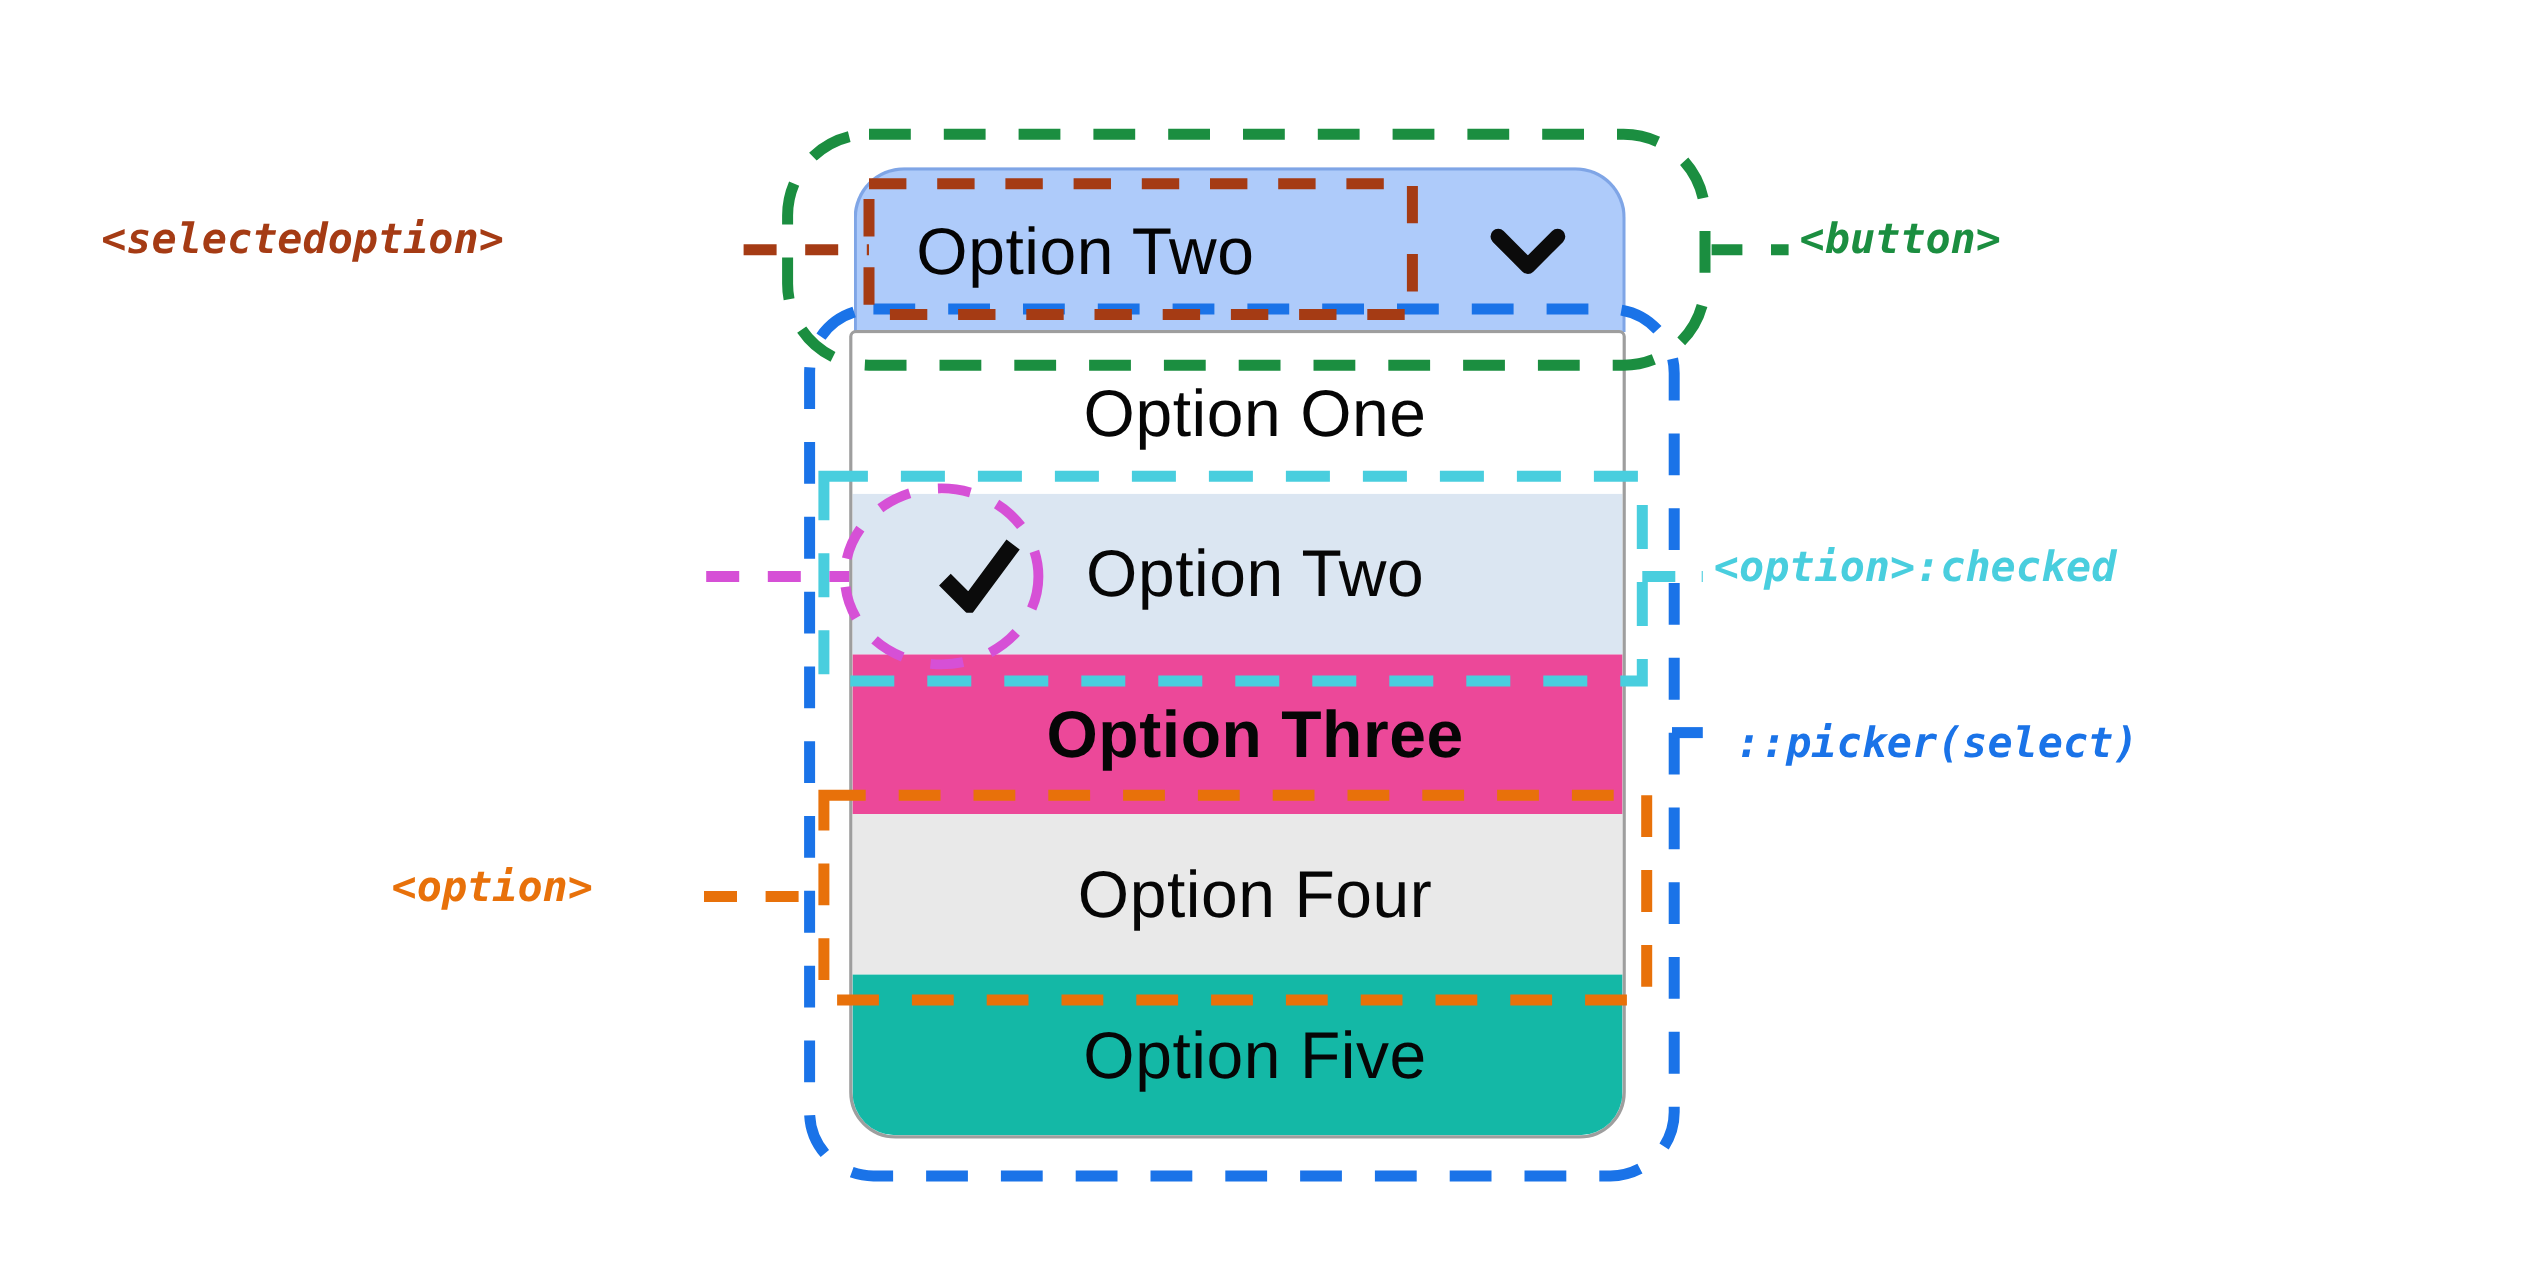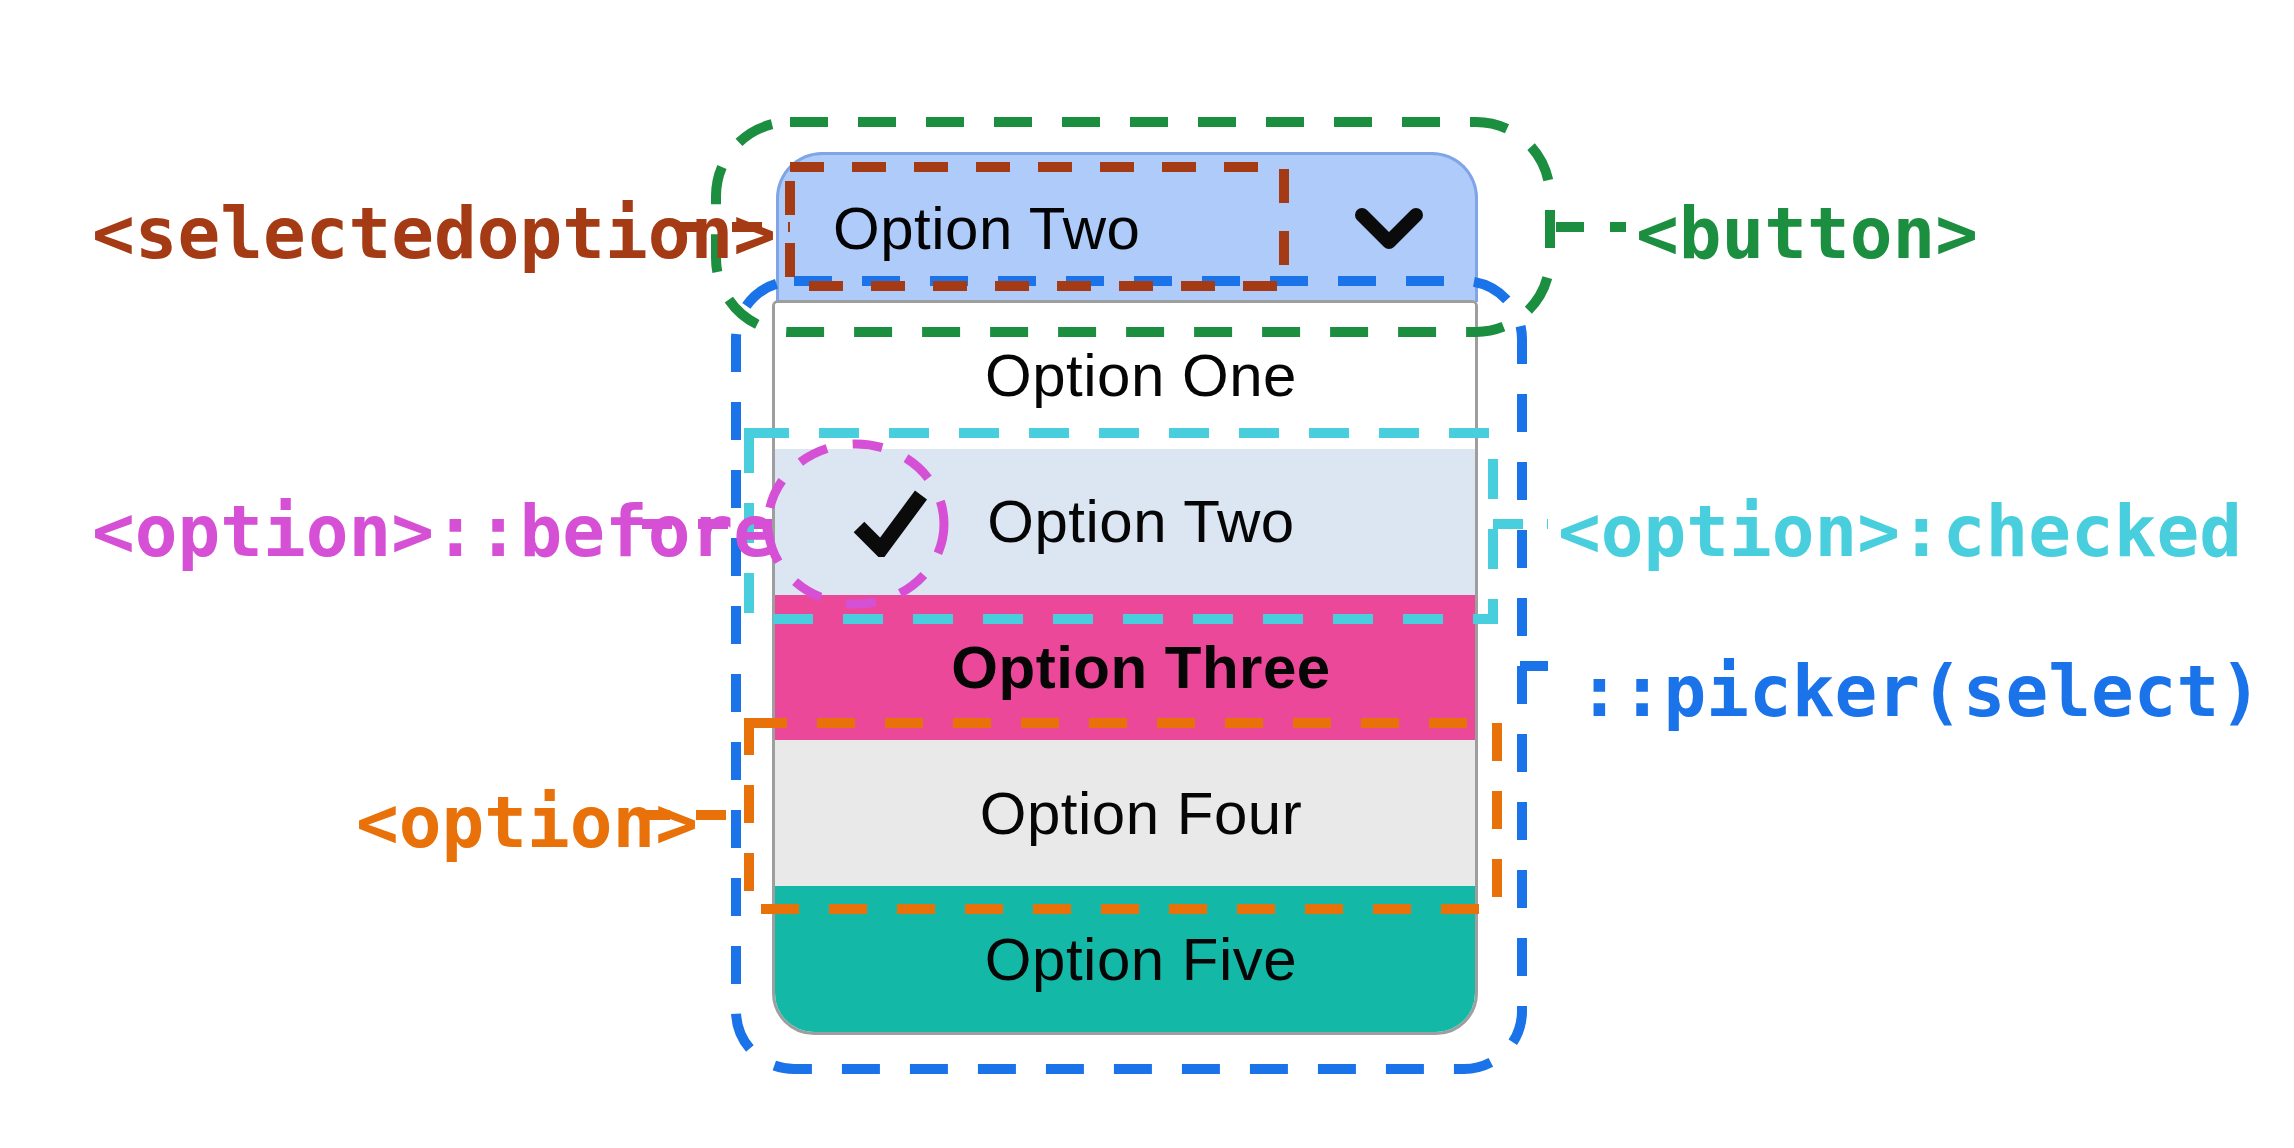--- a/index.html
+++ b/index.html
@@ -46,23 +46,24 @@
   }
   .check-wrap{
     position:absolute;left:76px;top:50%;transform:translateY(-50%);
     width:78px;height:70px;
   }
   
   .anno{
     position:absolute;
     font-family:"DejaVu Sans Mono","Liberation Mono",monospace;
     font-weight:700;
-    font-size:71px;line-height:1;
+    font-size:38px;line-height:1;
     white-space:pre;
     z-index:12;
+    font-style:italic;
   }
   
   .overlay{
     position:absolute;left:0;top:0;width:2294px;height:1148px;
     z-index:10;
     pointer-events:none;
   }
 </style>
 </head>
 <body>
@@ -120,21 +121,20 @@
     <line x1="642" y1="524" x2="772" y2="524" stroke="#d650d6" stroke-width="10" stroke-dasharray="30 26"></line>
     <line x1="1493" y1="524" x2="1548" y2="524" stroke="#49cede" stroke-width="10" stroke-dasharray="30 24"></line>
     <line x1="1520" y1="666" x2="1568" y2="666" stroke="#1a73e8" stroke-width="10" stroke-dasharray="28 24"></line>
     <line x1="640" y1="815" x2="753" y2="815" stroke="#e8710a" stroke-width="10" stroke-dasharray="30 26"></line>
   </svg>
 
   <div class="anno" style="left: 92px; top: 198px; color: rgb(165, 59, 20);">&lt;selectedoption&gt;</div>
 
   <div class="anno" style="left: 1636px; top: 198px; color: rgb(27, 142, 64);">&lt;button&gt;</div>
 
-  <div class="anno" style="left: 92px; top: 496px; color: rgb(214, 80, 214);">&lt;option&gt;::before</div>
 
   <div class="anno" style="left: 1558px; top: 496px; color: rgb(73, 206, 222);">&lt;option&gt;:checked</div>
 
   <div class="anno" style="left: 1578px; top: 638px; color: rgb(26, 115, 232); margin-top: 18px;">::picker(select)</div>
 
   <div class="anno" style="left: 356px; top: 787px; color: rgb(232, 113, 10);">&lt;option&gt;</div>
 
 </div>
 
 </body></html>

